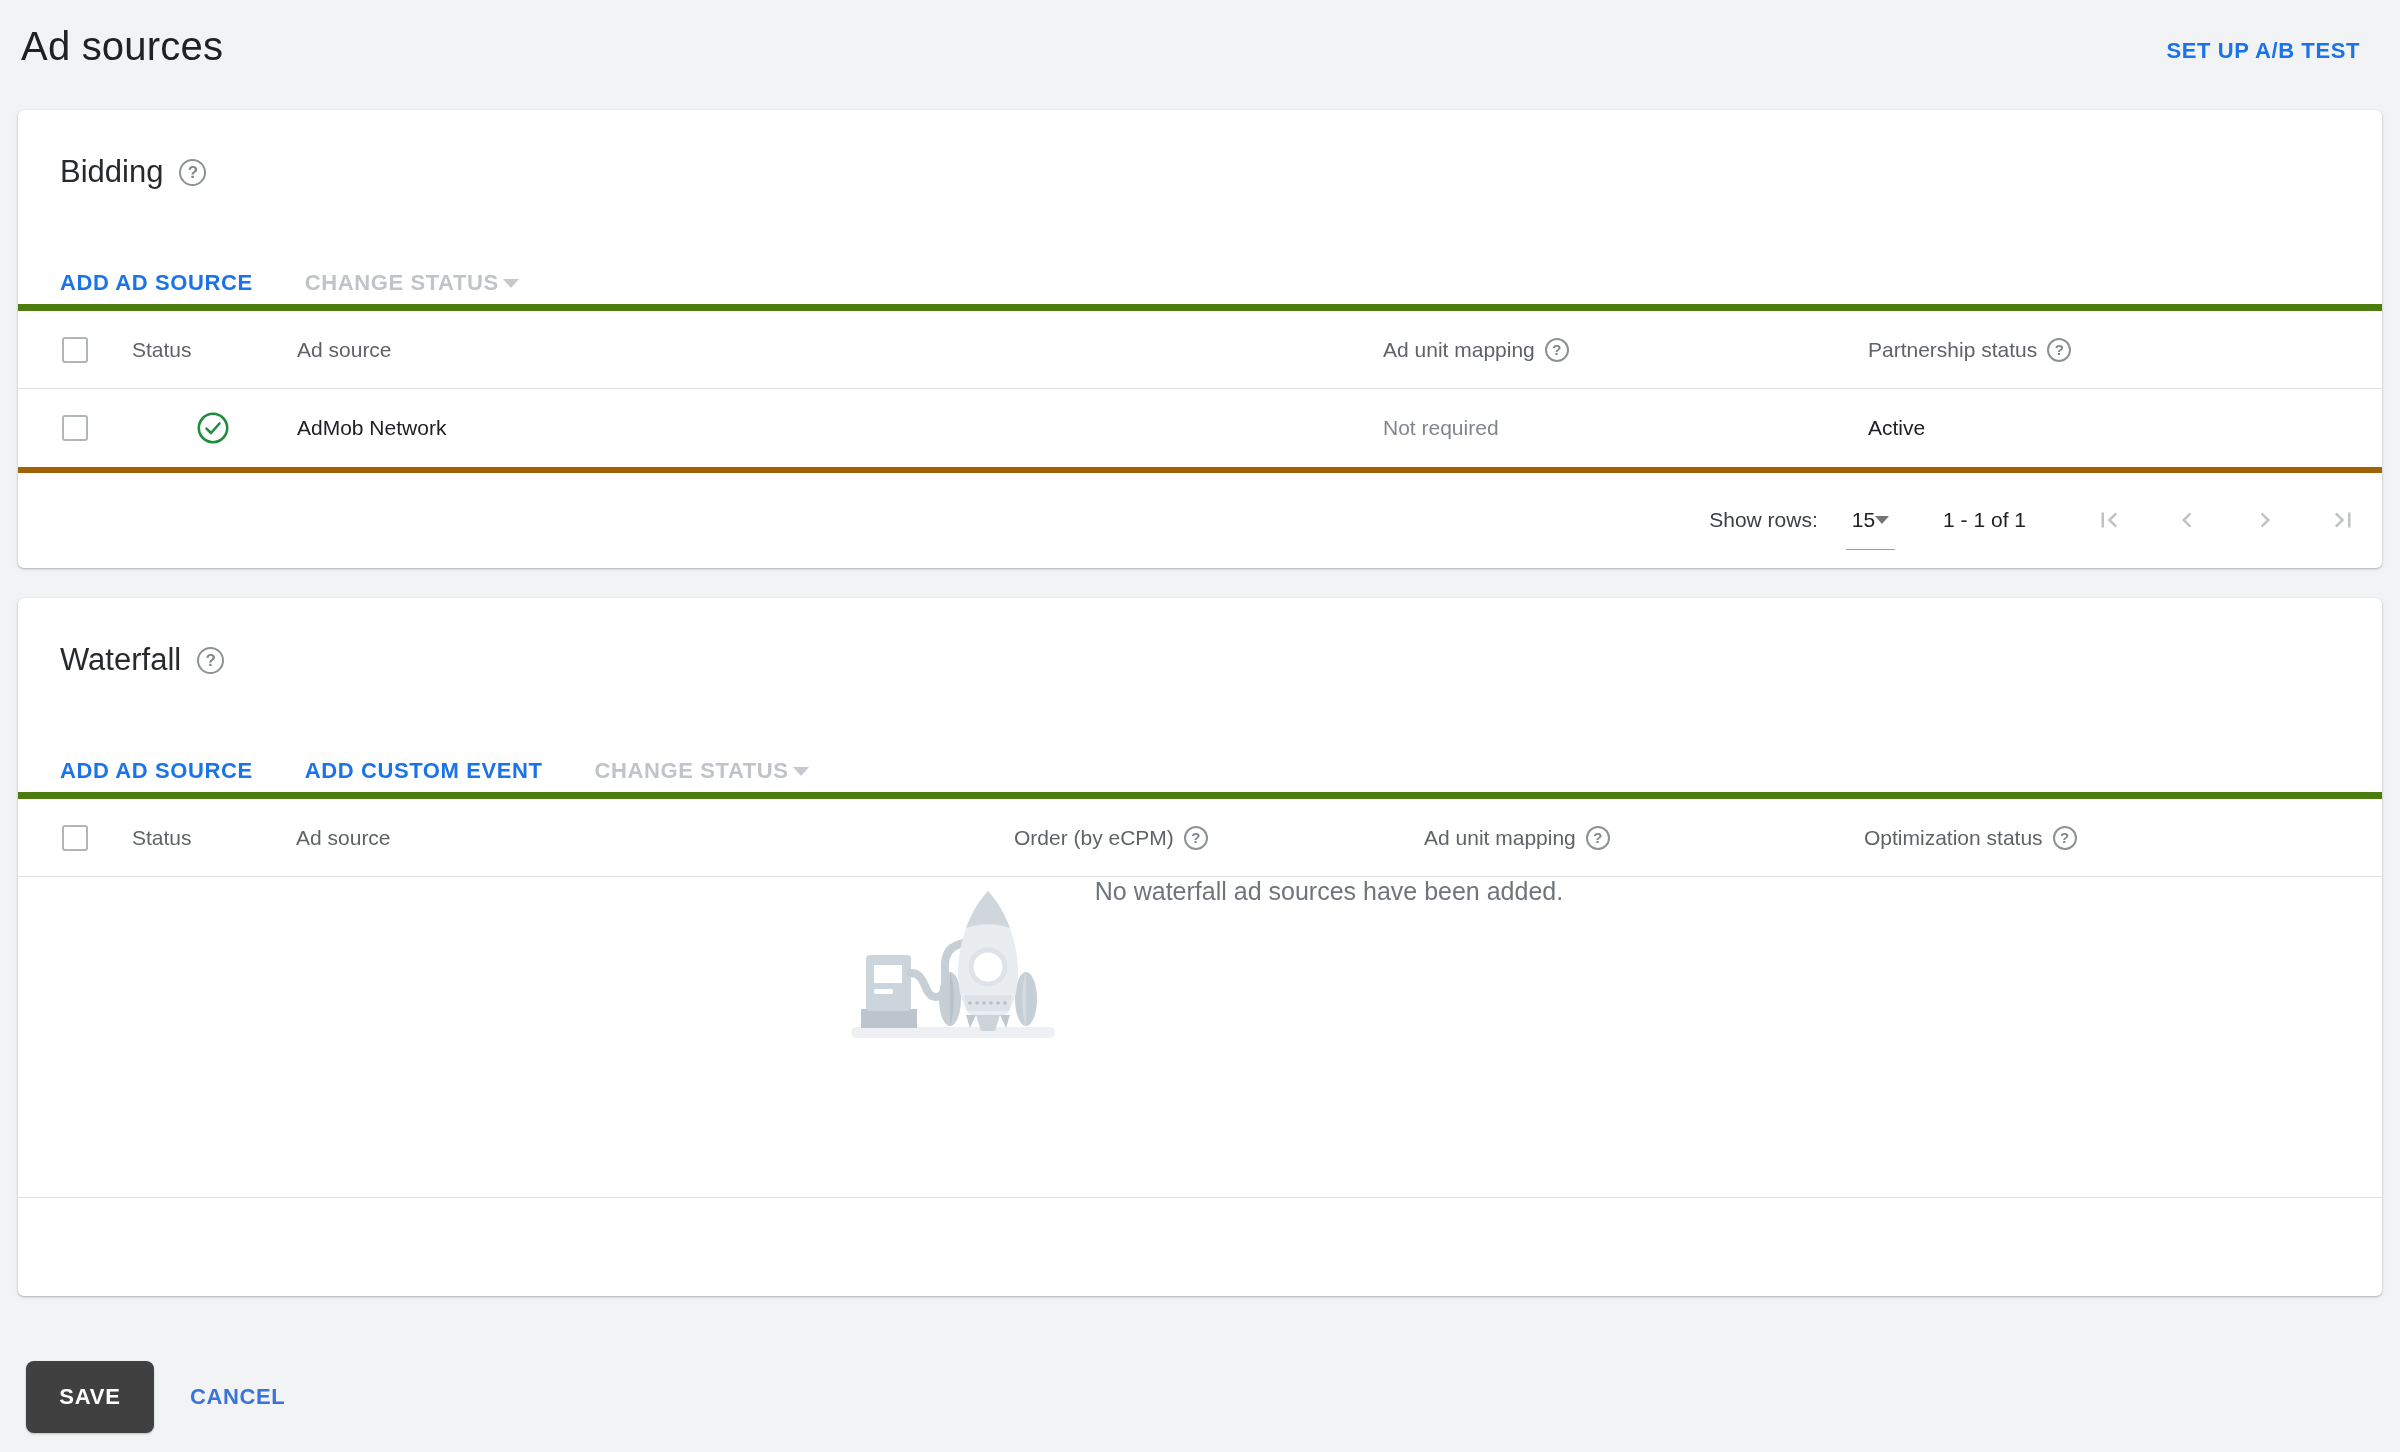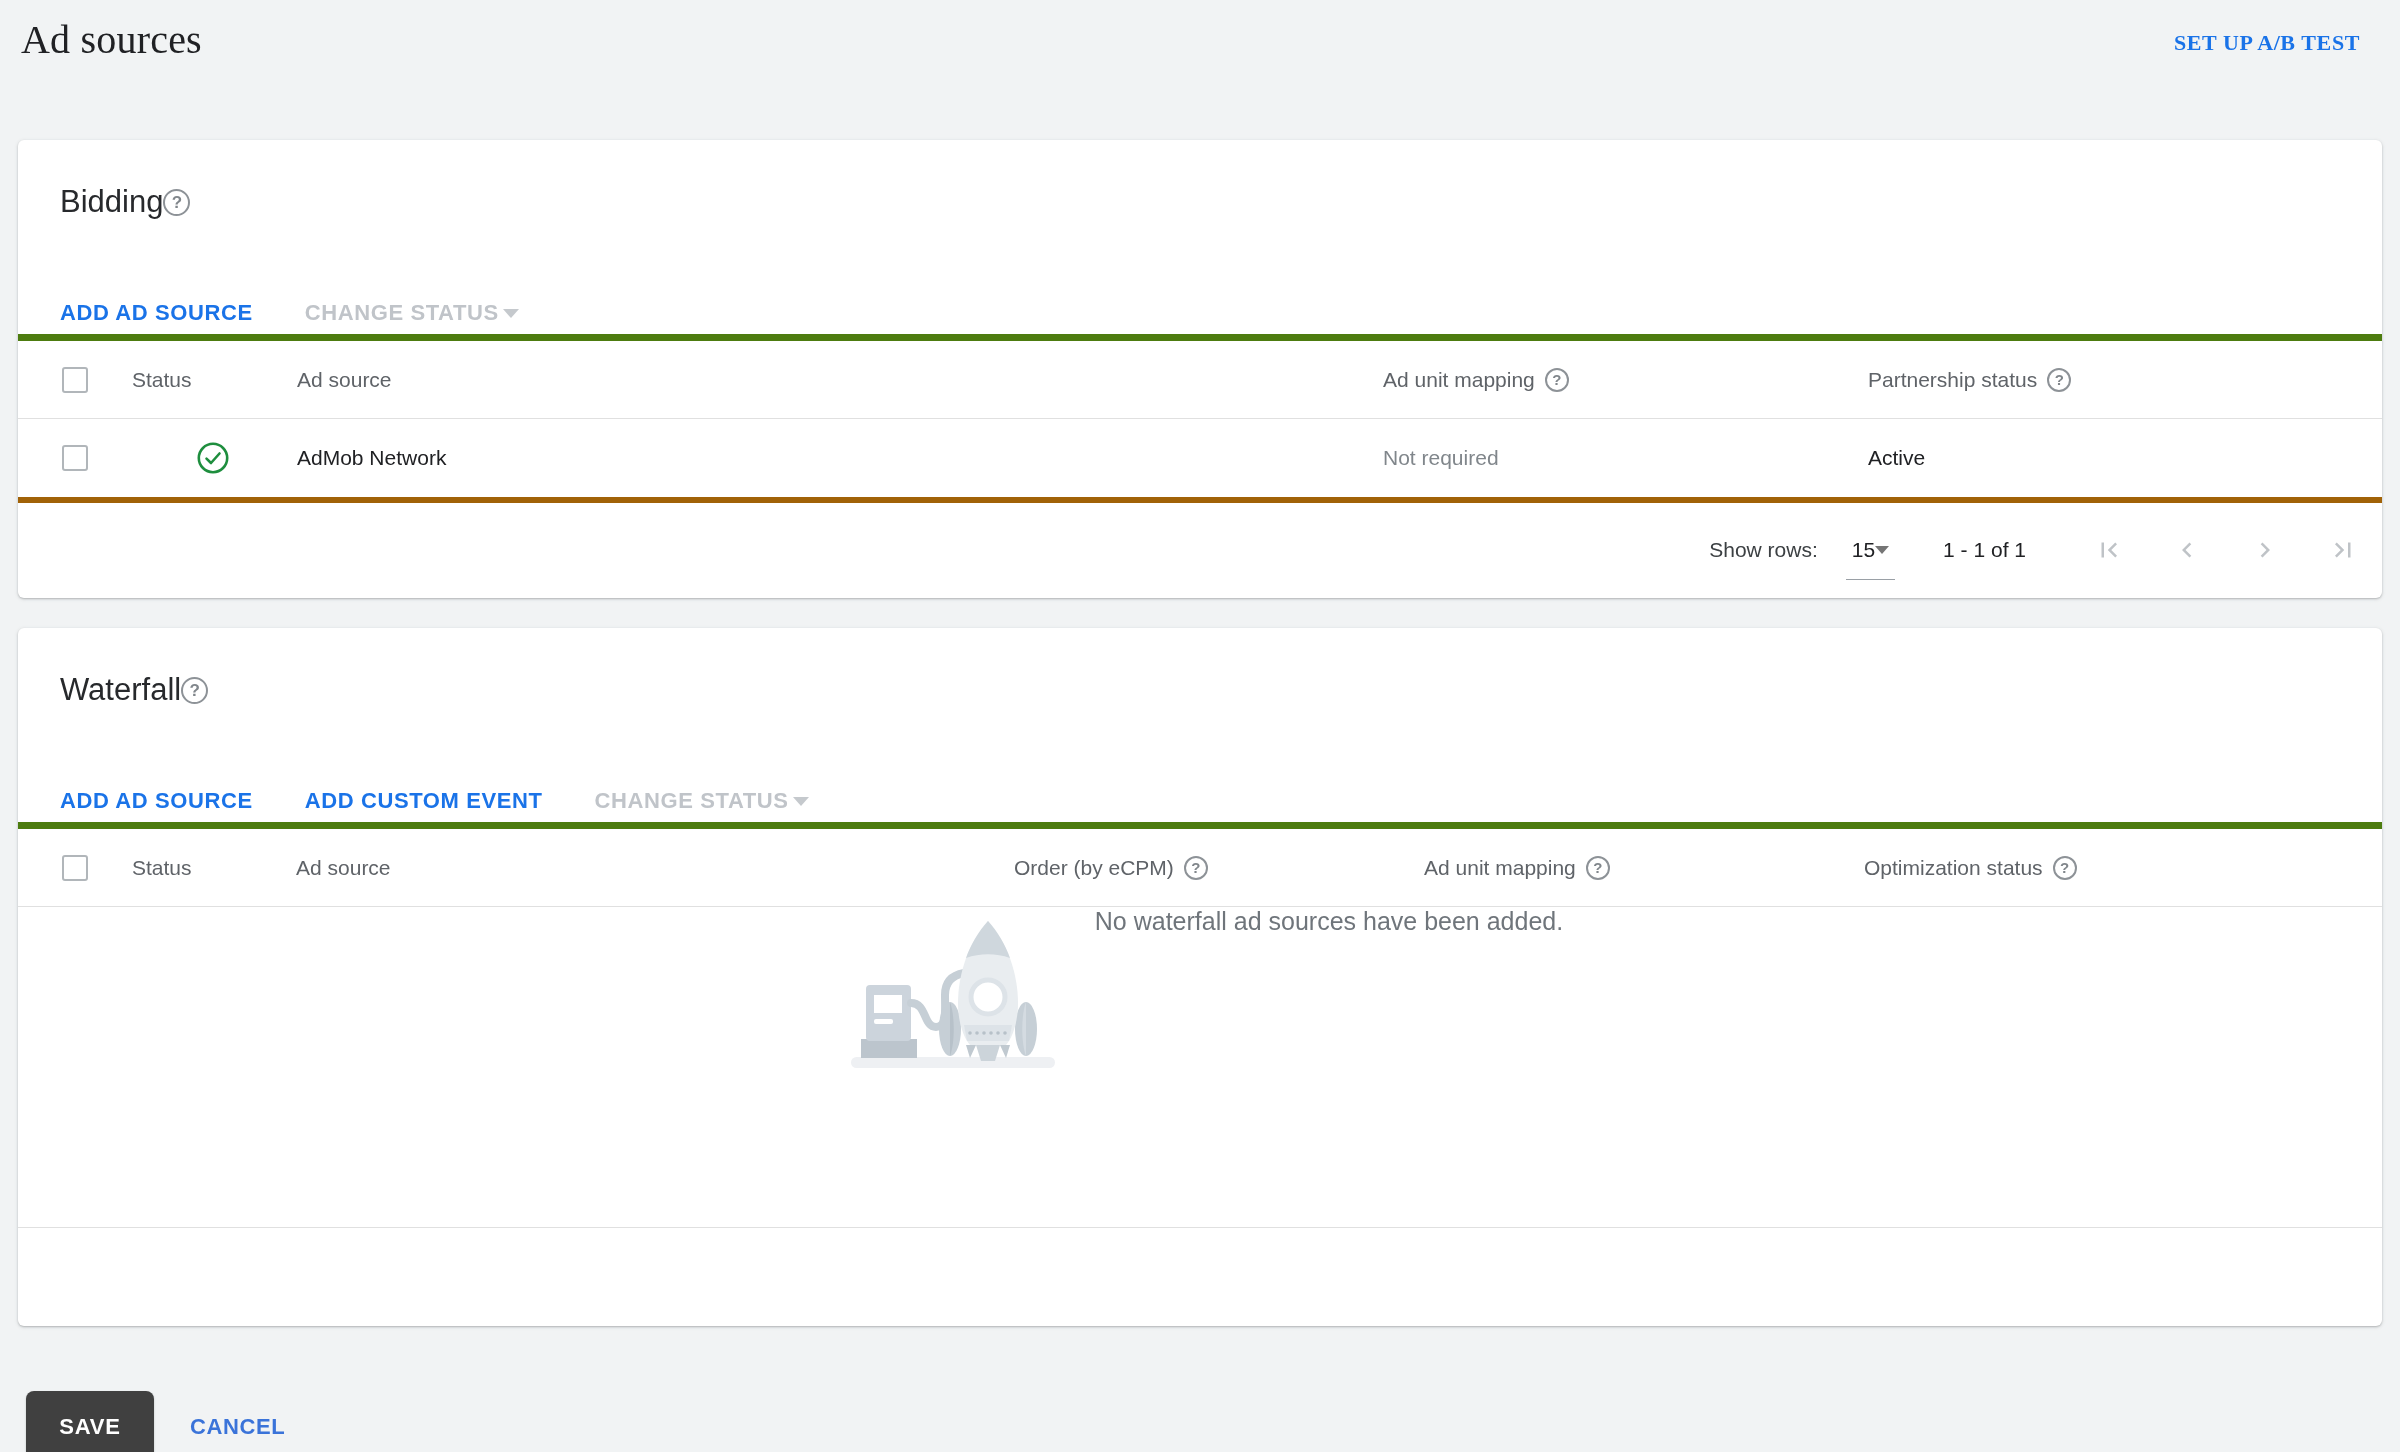--- a/index.html
+++ b/index.html
@@ -7,40 +7,40 @@
   body {
     font-family:"Liberation Sans", sans-serif;
     background:#f1f3f4;
     color:#202124;
     overflow:hidden;
   }
   .page { width:2400px; height:1452px; position:relative; }
 
   
   .page-header {
-    height:140px; padding:16px 40px 0 21px;
-    display:flex; justify-content:space-between; align-items:flex-start;font-family:Liberation Serif, serif;
+    height:110px; padding:24px 40px 0 21px;
+    display:flex; justify-content:space-between; align-items:flex-start;
   }
   .page-title { font-size:40px; font-weight:400; color:#202124; letter-spacing:0.2px; }
   .textlink {
     color:#1a73e8; font-size:22px; font-weight:700; letter-spacing:0.6px;
     text-decoration:none; cursor:pointer; white-space:nowrap;
   }
   .page-header .textlink { margin-top:14px; }
 
   
   .card {
     background:#fff; margin:0 18px; border-radius:6px;
     box-shadow:0 1px 2px rgba(60,64,67,.28), 0 1px 4px rgba(60,64,67,.12);
   }
   .card.bidding { height:458px; }
   .card.waterfall { height:698px; margin-top:30px; }
 
   .card-head { padding:44px 42px 0 42px; height:194px; }
-  .card-title-row { display:flex; align-items:center; }
+  .card-title-row { display:flex; align-items:center; gap:16px; }
   .card-title { font-size:31px; font-weight:400; color:#27292c; }
 
   .help-icon {
     display:inline-flex; align-items:center; justify-content:center;
     width:27px; height:27px; border-radius:50%;
     border:2px solid #8d9297; color:#80868b;
     font-size:17px; font-weight:700; line-height:1; cursor:pointer; flex:none;
   }
   .help-icon.small { width:24px; height:24px; font-size:15px; border-width:2px; }
 

